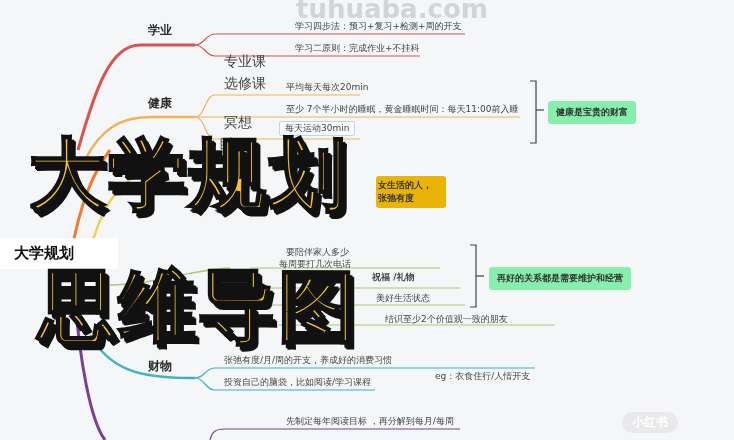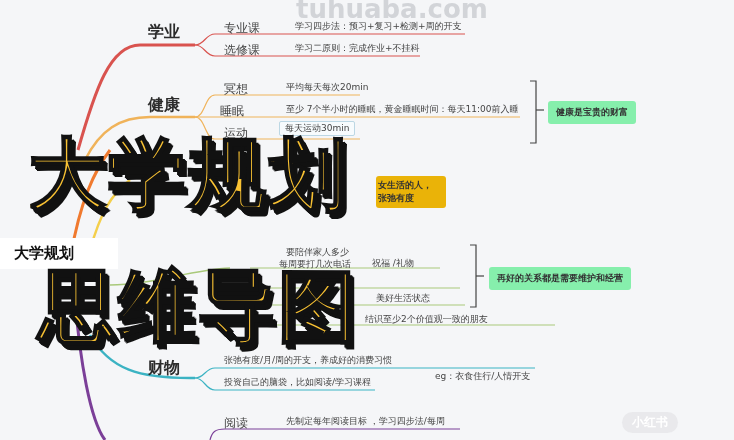--- a/index.html
+++ b/index.html
@@ -5,22 +5,22 @@
     html, body { margin: 0; padding: 0; }
     body {
       width: 734px; height: 440px; overflow: hidden;
       background: #f5f6f8;
       font-family: "DejaVu Sans", sans-serif;
       position: relative;
       color: #333;
     }
     .abs { position: absolute; }
     svg.lines { position: absolute; left: 0; top: 0; }
-    .branch { font-size: 16px; font-weight: bold; color: #2c2c2c; }
-    .sub { font-size: 12px; color: #444; }
+    .branch { font-size: 12px; font-weight: bold; color: #2c2c2c; }
+    .sub { font-size: 14px; color: #444; margin-top: 33px; }
     .leaf { font-size: 9px; color: #444; white-space: nowrap; }
     .note {
       font-size: 9px; color: #333; font-weight: bold;
       background: #86efac; padding: 5px 8px; border-radius: 3px; white-space: nowrap;
     }
     .boxed {
       border: 1px solid #bcd7e4; background: #f7fbfd; padding: 0 5px; border-radius: 2px;
     }
     .root-box {
       background: #ffffff; padding: 6px 16px 6px 16px;
@@ -99,29 +99,29 @@
 <div class="abs note" style="left:376px; top:176px; line-height:13px; font-weight:bold; background:#eab308; padding:3px 14px 3px 2px;">
   <div>女生活的人，</div>
   <div>张弛有度</div>
 </div>
 
 <div class="abs root-box" style="left:0px; top:238px; width:72px; padding-left:14px; padding-right:32px;">大学规划</div>
 
 <div class="abs leaf" style="left:286px; top:246px;">要陪伴家人多少</div>
 <div class="abs leaf" style="left:279px; top:258px;">每周要打几次电话</div>
 <div class="abs leaf" style="left:286px; top:271px;">可</div>
-<div class="abs leaf" style="left:372px; top:257px;">祝福 /礼物</div>
+<div class="abs leaf" style="left:372px; top:271px;font-weight:bold;">祝福 /礼物</div>
 <div class="abs leaf" style="left:376px; top:292px;">美好生活状态</div>
-<div class="abs leaf" style="left:365px; top:313px;">结识至少2个价值观一致的朋友</div>
+<div class="abs leaf" style="left:385px; top:313px;">结识至少2个价值观一致的朋友</div>
 <div class="abs note" style="left:489px; top:267px;">再好的关系都是需要维护和经营</div>
 
 <div class="abs branch" style="left:148px; top:358px;">财物</div>
 <div class="abs leaf" style="left:224px; top:354px;">张弛有度/月/周的开支，养成好的消费习惯</div>
 <div class="abs leaf" style="left:435px; top:354px;margin-top:16px;">eg：衣食住行/人情开支</div>
 <div class="abs leaf" style="left:224px; top:376px;">投资自己的脑袋，比如阅读/学习课程</div>
 
 <div class="abs sub" style="left:224px; top:415px;">阅读</div>
-<div class="abs leaf" style="left:286px; top:415px;">先制定每年阅读目标 ，学习四步法/每周</div>
+<div class="abs leaf" style="left:286px; top:415px;">先制定每年阅读目标 ，再分解到每月/每周</div>
 
 <div class="abs xhs-badge" style="left:622px; top:412px;">小红书</div>
 
 <div class="abs big" style="left:28px; top:130px; font-size:78px; line-height:88px;">大学规划</div>
 <div class="abs big" style="left:38px; top:262px; font-size:78px; line-height:88px;">思维导图</div>
 
 </body></html>

